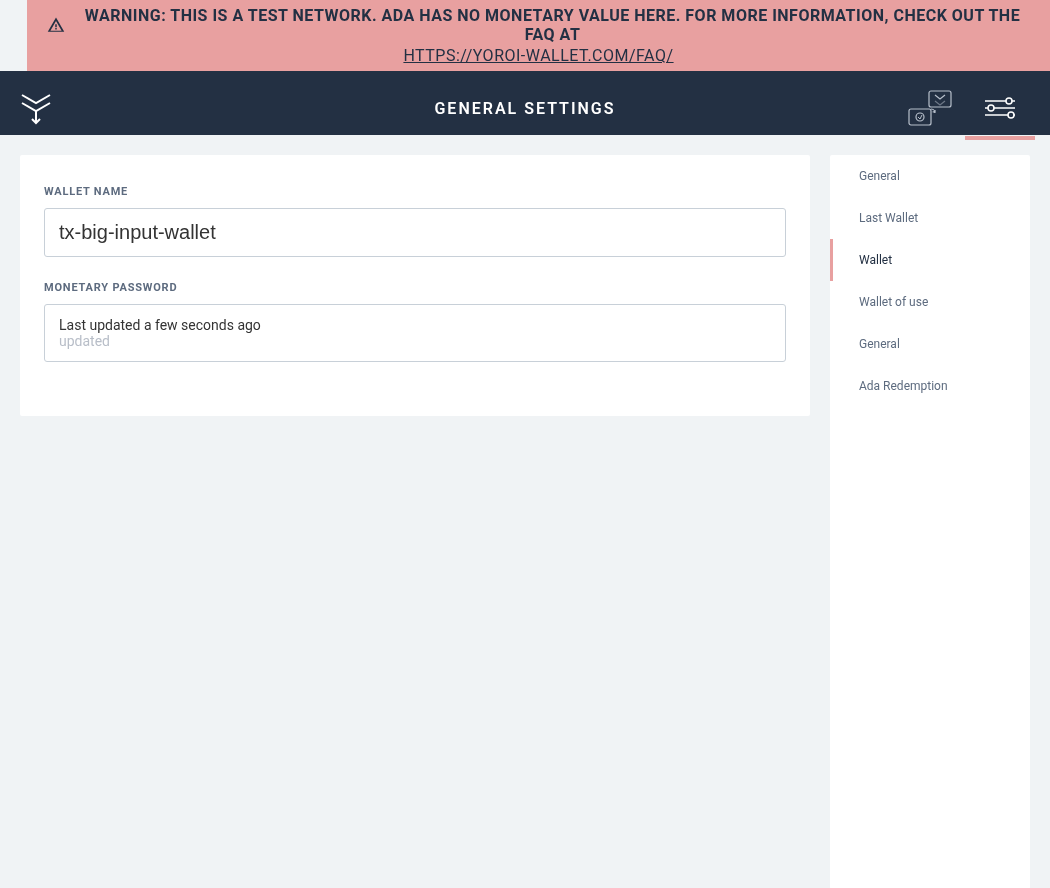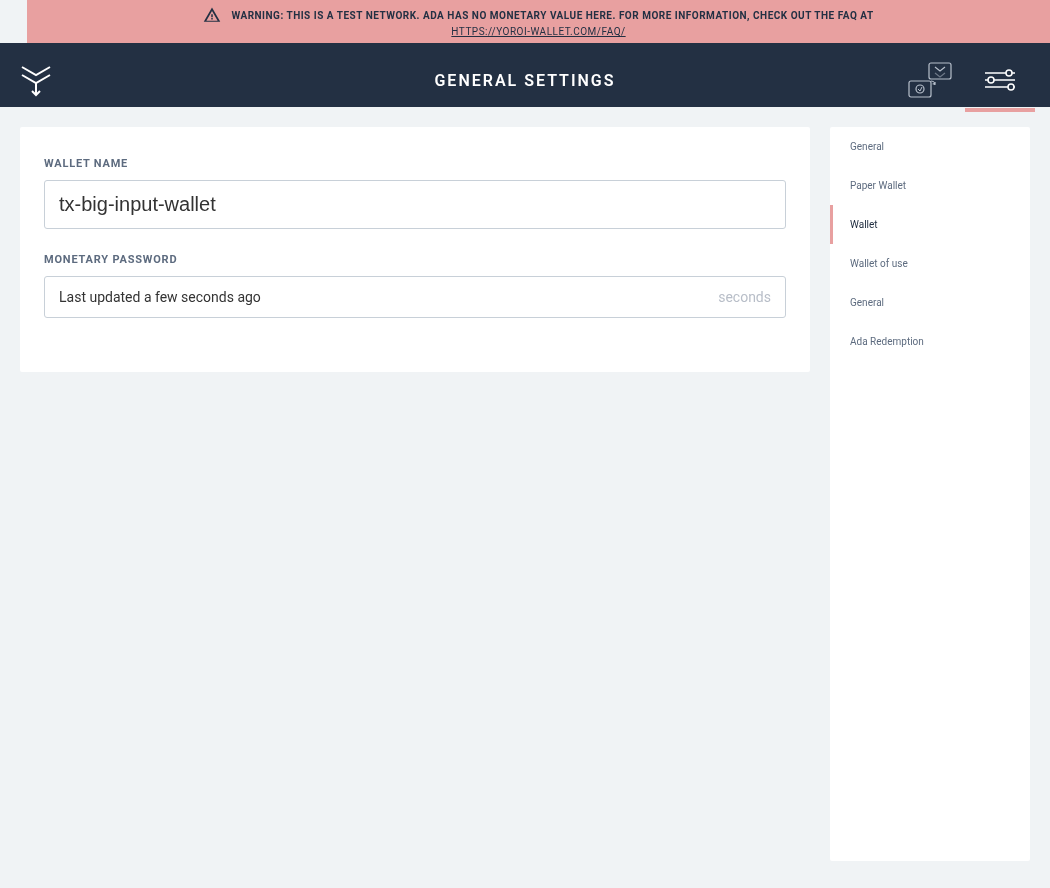--- a/index.html
+++ b/index.html
@@ -16,21 +16,21 @@
     }
     .warning-banner {
       background: #e8a0a0;
       color: #233043;
       padding: 6px 20px;
       text-align: center;
       display: flex;
       flex-direction: column;
       align-items: center;
       justify-content: center;
-      font-size: 10px;
+      font-size: 16px;
       font-weight: 700;
       letter-spacing: 0.5px;
       margin-left: 27px;
     }
     .warning-row {
       display: flex;
       align-items: center;
       gap: 10px;
     }
     .warning-icon svg {
@@ -126,41 +126,42 @@
       color: #333;
       background: #fff;
     }
     .password-row {
       width: 100%;
       border: 1px solid #c8d0d8;
       border-radius: 3px;
       padding: 12px 14px;
       display: flex;
       justify-content: space-between;
-      align-items: flex-end;
-      background: #fff;
+      align-items: flex-start;
+      background: #fff;
+      flex-direction: column;
     }
     .password-status {
       font-size: 14px;
       color: #333;
     }
     .password-change {
       font-size: 14px;
       color: #b8bec8;
       cursor: pointer;
     }
     .sidebar {
       width: 200px;
       background: #fff;
       border-radius: 2px;
       height: 100%;
     }
     .sidebar-item {
-      padding: 14px 17px;
-      font-size: 10px;
+      padding: 14px 26px;
+      font-size: 12px;
       color: #5d6b7f;
       cursor: pointer;
       border-left: 3px solid transparent;
     }
     .sidebar-item.active {
       border-left: 3px solid #e8a0a0;
       font-weight: 400;
       color: #233043;
     }
   </style>
@@ -218,31 +219,31 @@
 <div class="content">
   <div class="main-panel">
     <div class="field-group">
       <div class="field-label">WALLET NAME</div>
       <input type="text" class="field-input" value="tx-big-input-wallet" style="">
     </div>
     <div class="field-group">
       <div class="field-label">MONETARY PASSWORD</div>
       <div class="password-row">
         <span class="password-status">Last updated a few seconds ago</span>
-        <span class="password-change">seconds</span>
+        <span class="password-change">updated</span>
       </div>
     </div>
   </div>
 
   <div class="sidebar">
     <div class="sidebar-item">
       <span>General</span>
     </div>
     <div class="sidebar-item">
-      <span>Paper Wallet</span>
+      <span>Last Wallet</span>
     </div>
     <div class="sidebar-item active">
       <span>Wallet</span>
     </div>
     <div class="sidebar-item">
       <span>Wallet of use</span>
     </div>
     <div class="sidebar-item">
       <span>General</span>
     </div>

